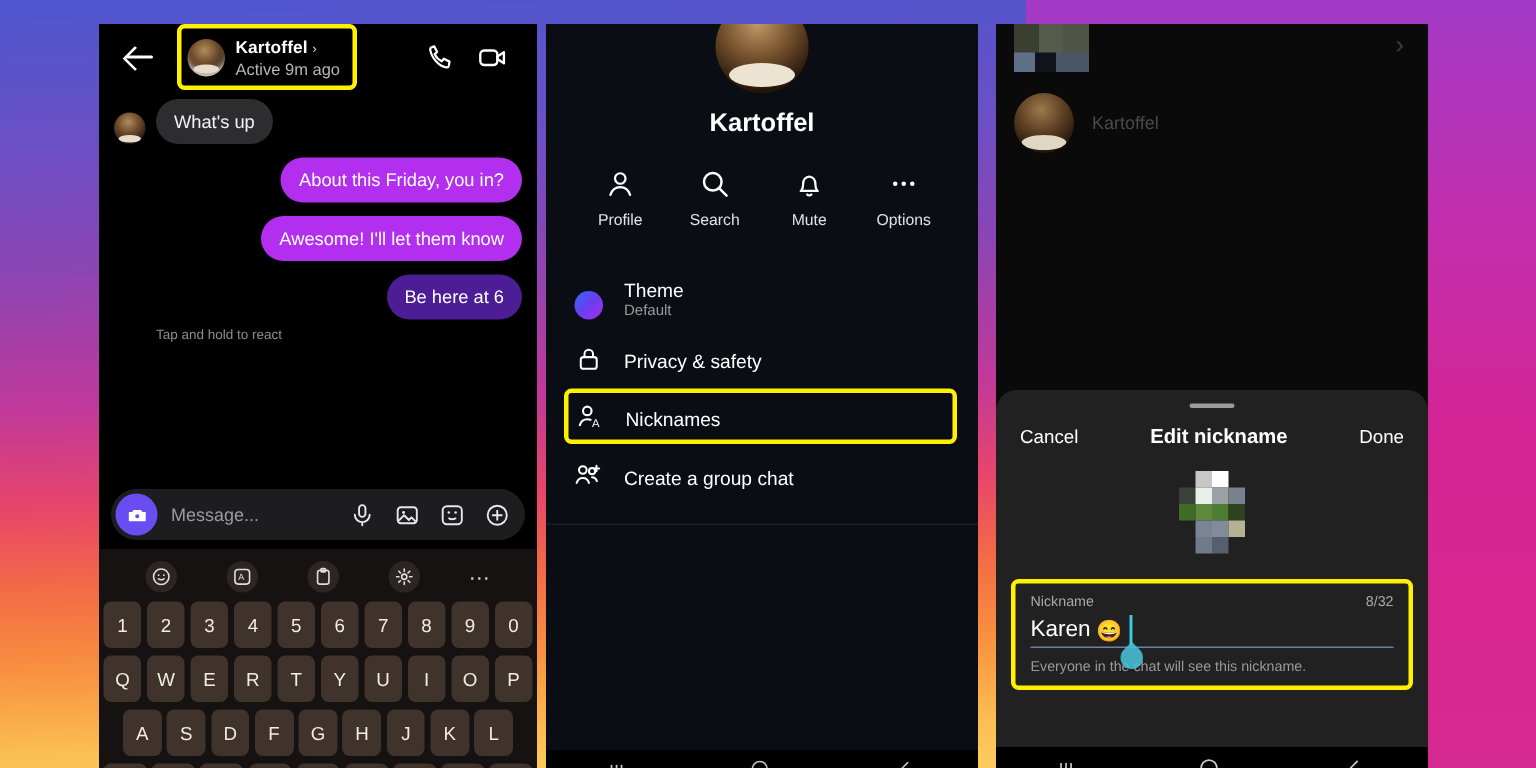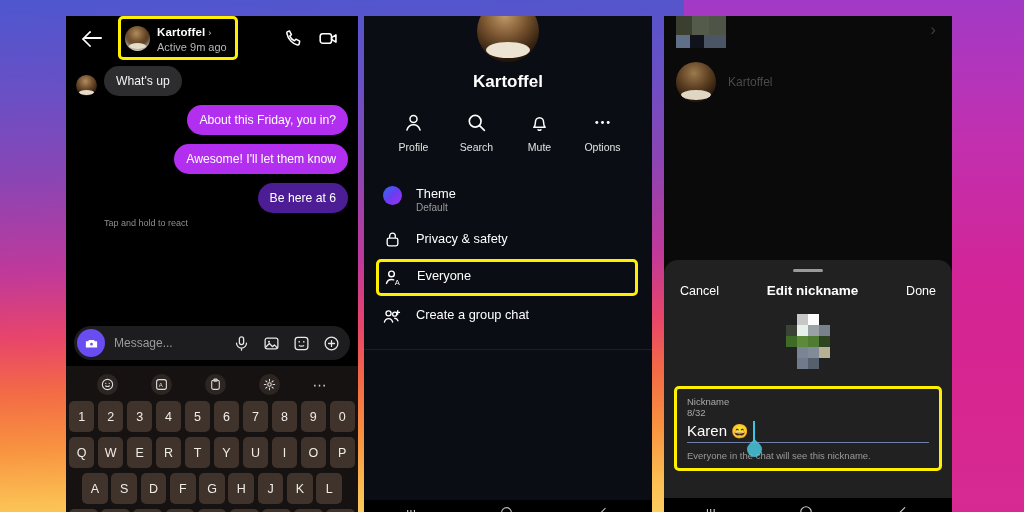--- a/index.html
+++ b/index.html
@@ -104,21 +104,21 @@
     background: radial-gradient(circle at 45% 25%, #c09a68 0%, #7a5530 38%, #241509 78%);
     position: relative; overflow:hidden;
   }
   .p2-avatar::after{content:"";position:absolute;left:9px;bottom:4px;width:44px;height:16px;background:#ece3d2;border-radius:50%;}
   .p2-name { text-align:center; color:#fff; font-size: 17px; font-weight: bold; margin-top: 10px; }
   .p2-actions { display:flex; justify-content: space-around; margin-top: 18px; padding: 0 18px; }
   .act { display:flex; flex-direction:column; align-items:center; gap:7px; width: 54px; }
   .act-ic { height: 24px; display:flex; align-items:center; justify-content:center; }
   .act-lb { color:#e2e2e2; font-size: 10.5px; }
   .p2-list { margin-top: 24px; }
-  .p2-item { display:flex; align-items:flex-start; gap: 13px; padding: 9px 18px; }
+  .p2-item { display:flex; align-items:flex-end; gap: 13px; padding: 9px 18px; }
   .p2-item.hl { border: 3px solid #ffef00; border-radius: 5px; margin: 2px 14px 2px 12px; padding: 6px 6px 6px 4px; }
   .p2-ic { width: 21px; display:flex; align-items:center; justify-content:center; flex:none; }
   .p2-lbl { color:#fff; font-size: 12.8px; }
   .p2-sub { color:#9b9b9b; font-size: 10px; margin-top:1px; }
   .theme-dot { width: 19px; height: 19px; border-radius:50%;
     background: linear-gradient(135deg, #2d6cf6 0%, #6b3df0 50%, #a32ef0 100%); }
   .p2-divider { height:1px; background:#1c1f27; margin: 14px 0 0 0; }
   .navbar { position:absolute; left:0; right:0; bottom:0; height: 28px; background:#000;
             display:flex; align-items:center; justify-content: space-around; }
   .nav-ic { color:#cfcfcf; font-size: 13px; }
@@ -143,21 +143,21 @@
   .sheet { position:absolute; left:0; right:0; bottom: 30px; top: 244px;
            background:#212121; border-radius: 14px 14px 0 0; }
   .grabber { width: 30px; height: 3px; background:#9a9a9a; border-radius:2px; margin: 9px auto 0 auto; }
   .sheet-bar { display:flex; align-items:center; justify-content: space-between; padding: 11px 16px 0 16px; }
   .sheet-btn { color:#ffffff; font-size: 12.5px; }
   .sheet-title { color:#fff; font-size: 13.5px; font-weight: bold; }
   .pix-av { width: 58px; height: 58px; margin: 16px auto 0 auto; position:relative; }
   .pix { position:absolute; }
 
   .nick-box { border: 3px solid #ffef00; border-radius: 5px; margin: 14px 10px 0 10px; padding: 7px 10px 7px 10px; }
-  .nick-top { display:flex; justify-content: space-between; align-items:baseline;flex-direction:column; }
+  .nick-top { display:flex; justify-content: space-between; align-items:baseline; }
   .nick-lbl { color:#a9a9a9; font-size: 9.5px; }
   .nick-count { color:#a9a9a9; font-size: 9.5px; }
   .nick-val-wrap { position:relative; border-bottom: 1px solid #6e7fa8; padding-bottom: 3px; margin-top: 4px; }
   .nick-val { color:#fff; font-size: 15px; display:flex; align-items:center; gap:4px; }
   .emoji { font-size: 14px; }
   .caret { position:absolute; left: 66px; top: -1px; width: 1.5px; height: 20px; background:#39c8e0; }
   .handle { position:absolute; left: 60px; top: 20px; width: 15px; height: 15px;
             background:#49c6dd; border-radius: 0 50% 50% 50%; transform: rotate(45deg); opacity:.85; }
   .nick-help { color:#9a9a9a; font-size: 9.5px; margin-top: 7px; }
   .navbar3 { position:absolute; left:0; right:0; bottom:0; height: 30px; background:#000;
@@ -398,21 +398,21 @@
     </div>
 
     <div class="p2-item hl">
       <div class="p2-ic">
         <svg width="19" height="19" viewBox="0 0 24 24" fill="none" stroke="#fff" stroke-width="1.8" stroke-linecap="round">
             <circle cx="9.5" cy="7.5" r="3.6"></circle>
             <path d="M3.2 19.5c.9-3.3 3.2-5 6.3-5 1 0 1.9.2 2.7.5"></path>
             <text x="13.5" y="21" font-size="9.5" fill="#fff" stroke="none" font-family="Liberation Sans">A</text>
           </svg>
       </div>
-      <div class="p2-lbl">Everyone</div>
+      <div class="p2-lbl">Nicknames</div>
     </div>
 
     <div class="p2-item">
       <div class="p2-ic">
         <svg width="19" height="19" viewBox="0 0 24 24" fill="none" stroke="#fff" stroke-width="1.7" stroke-linecap="round">
             <circle cx="7" cy="8" r="3.2"></circle>
             <circle cx="14.8" cy="9" r="2.6"></circle>
             <path d="M1.8 19c.8-2.8 2.7-4.3 5.2-4.3s4.4 1.5 5.2 4.3M14.8 14.2c2 .1 3.4 1.3 4.1 3.2"></path>
             <path d="M18.5 4.5v4.6M16.2 6.8h4.6"></path>
           </svg>

